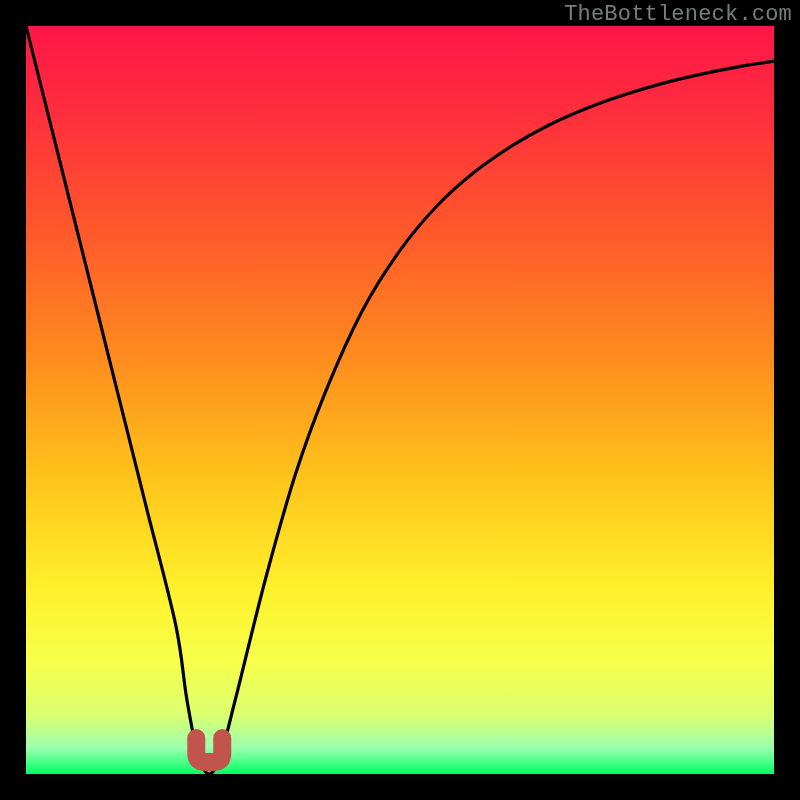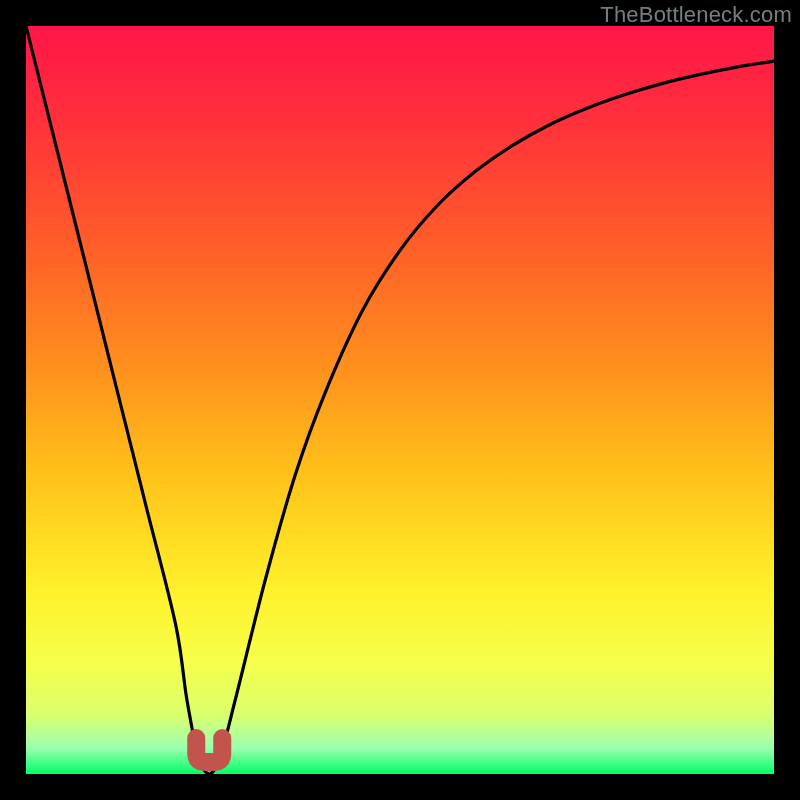--- a/index.html
+++ b/index.html
@@ -23,21 +23,21 @@
     top: 26px;
     left: 26px;
     width: 748px;
     height: 748px;
   }
   .attribution {
     position: absolute;
     top: 2px;
     right: 8px;
     color: #777e7f;
-    font-family: Liberation Sans, sans-serif;
+    font-family: Liberation Mono, monospace;
     font-size: 22px;
     letter-spacing: 0.2px;
   }
 </style>
 </head>
 <body>
 
 <div class="frame">
   <svg class="plot" viewBox="0 0 748 748" preserveAspectRatio="none">
     <defs>

